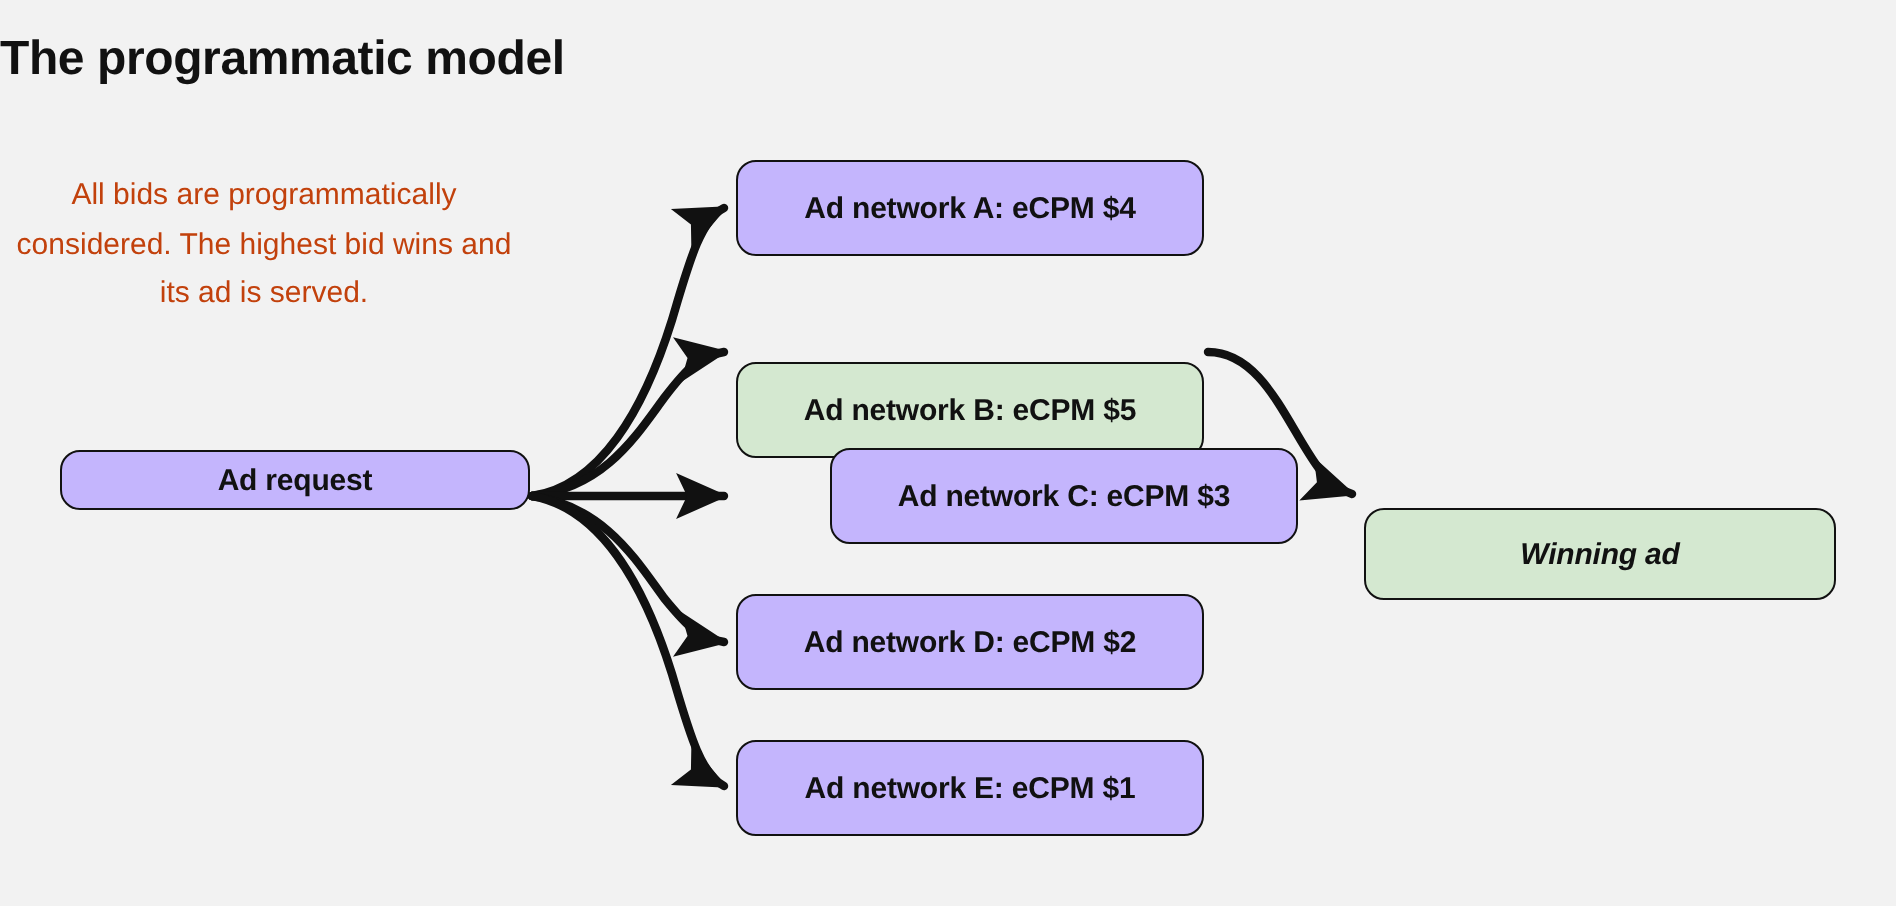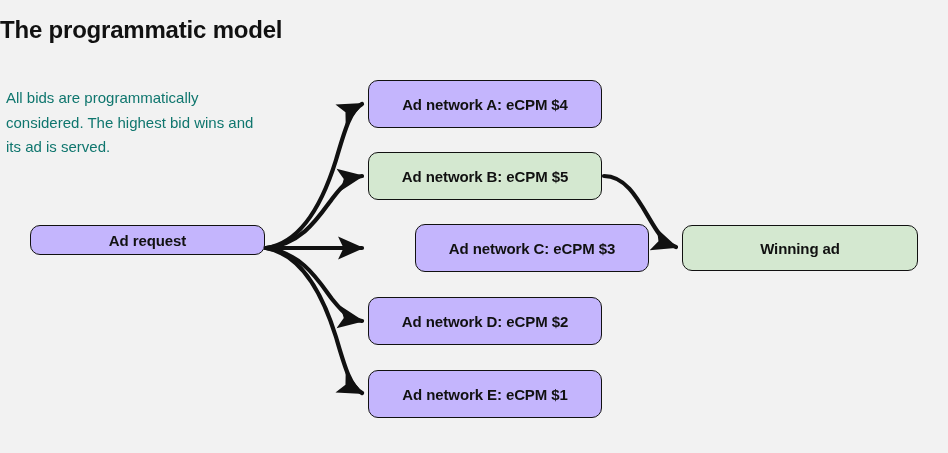--- a/index.html
+++ b/index.html
@@ -30,43 +30,44 @@
     font-size: 24px;
     font-weight: bold;
     color: #111111;
     letter-spacing: -0.2px;
   }
   .description {
     position: absolute;
     left: 6px;
     top: 86px;
     width: 252px;
-    text-align: left;
+    text-align: center;
     font-size: 15px;
     line-height: 24.5px;
-    color: #0f766e;
+    color: #c2410c;
   }
   .node {
     position: absolute;
     box-sizing: border-box;
     border: 1.6px solid #111111;
     border-radius: 10px;
     display: flex;
     align-items: center;
     justify-content: center;
     font-size: 15px;
     font-weight: bold;
     color: #111111;
     letter-spacing: -0.1px;
   }
   .node-white {
     background: #c4b5fd;
   }
   .node-green {
     background: #d4e8d0;
+    margin-top: 29px;
   }
   #node-request {
     left: 30px;
     top: 225px;
     width: 235px;
     height: 30px;
   }
   .node-network {
     left: 368px;
     width: 234px;
@@ -75,20 +76,21 @@
   #node-net-a { top: 80px; }
   #node-net-b { top: 152px; }
   #node-net-c { top: 224px; margin-left: 47px; }
   #node-net-d { top: 297px; }
   #node-net-e { top: 370px; }
   #node-winning {
     left: 682px;
     top: 225px;
     width: 236px;
     height: 46px;
+    font-style: italic;
   }
 </style>
 </head>
 <body>
 
 <svg id="canvas" viewBox="0 0 948 453">
   <defs>
     <marker id="arrowhead" viewBox="0 0 10 10" refX="9.2" refY="5" markerWidth="6.2" markerHeight="6.2" orient="auto-start-reverse">
       <path d="M 0 0.6 L 10 5 L 0 9.4 L 2.1 5 Z" fill="#111111"></path>
     </marker>

